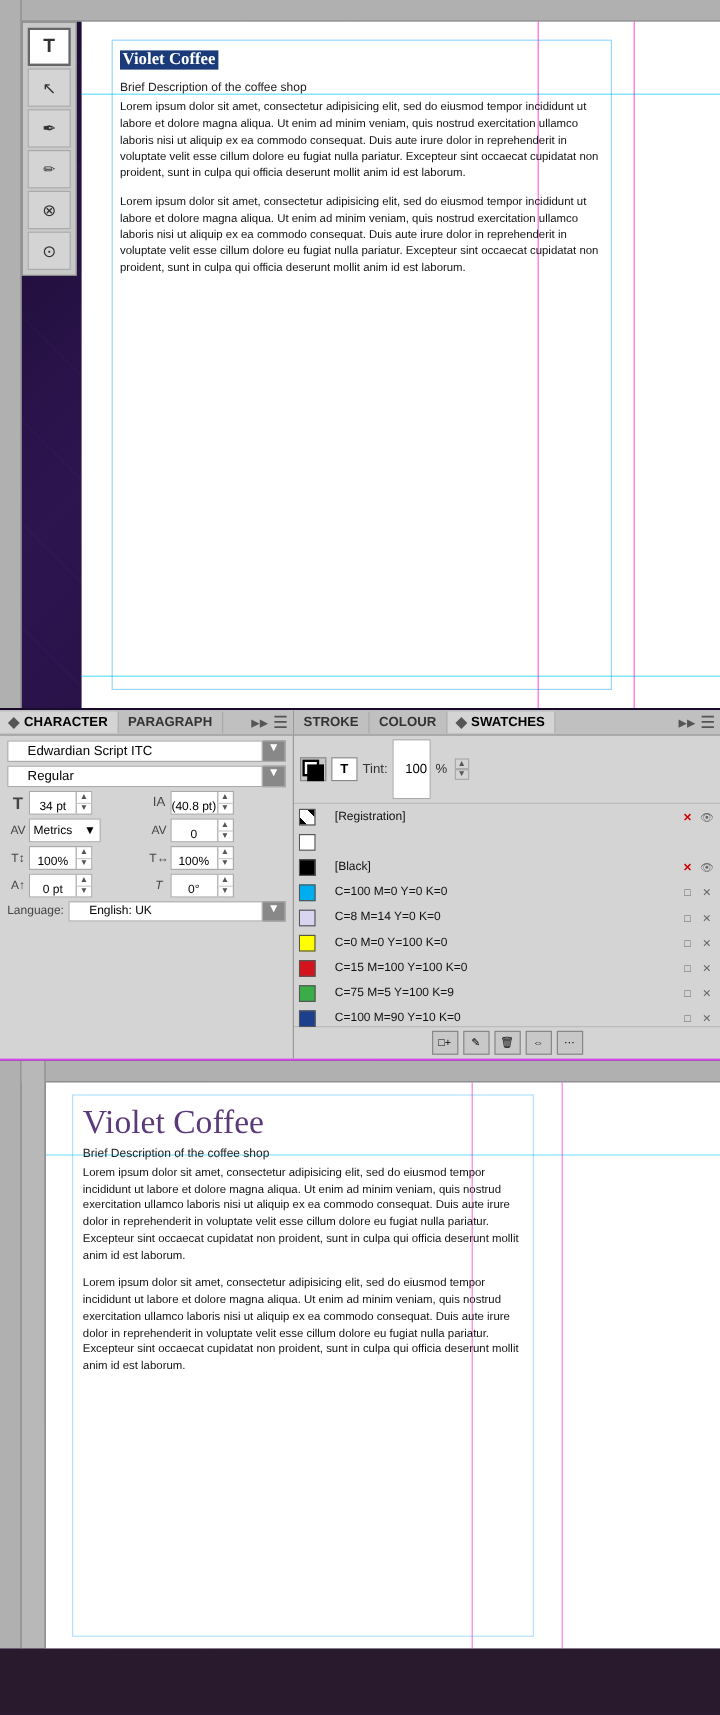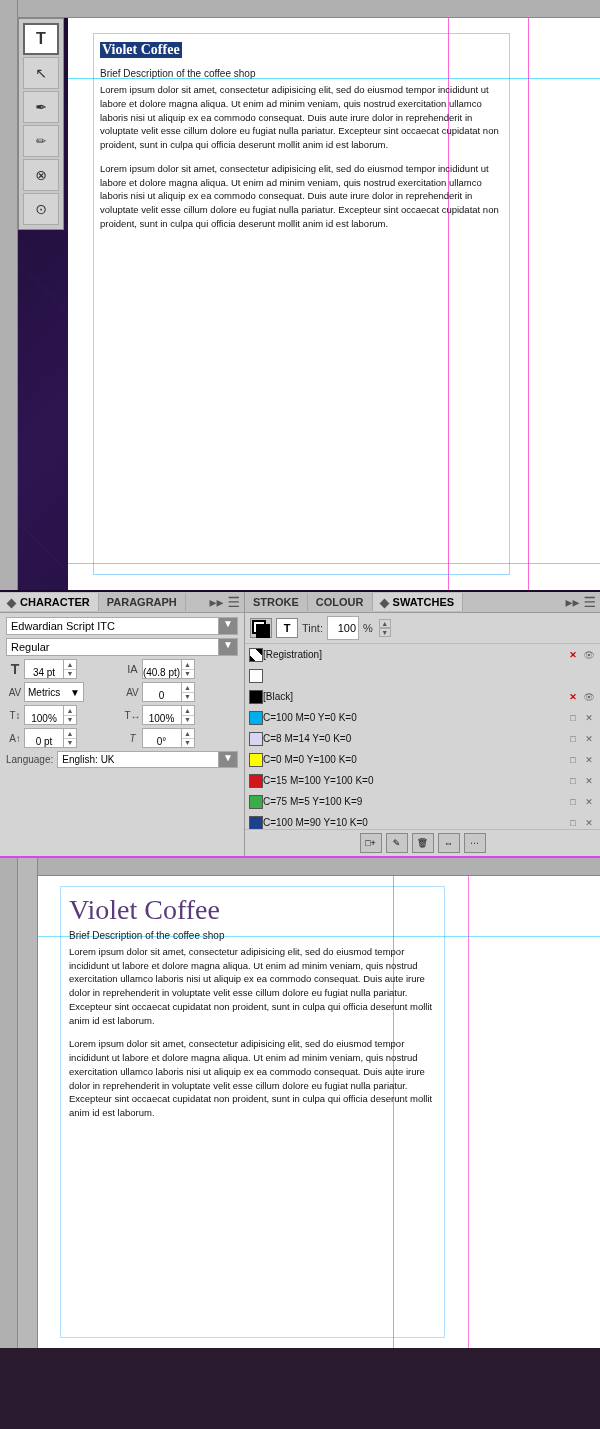--- a/index.html
+++ b/index.html
@@ -188,21 +188,21 @@
     }
     .panel-select-row {
       display: flex;
       margin-bottom: 3px;
     }
     .panel-select {
       flex: 1;
       background: #fff;
       border: 1px solid #aaa;
       font-size: 11px;
-      padding: 2px 4px;
+      padding: 2px 16px;
       appearance: none;
     }
     .panel-select-arrow {
       background: #888;
       color: #fff;
       border: 1px solid #aaa;
       border-left: none;
       padding: 0 4px;
       font-size: 10px;
       cursor: pointer;
@@ -300,33 +300,33 @@
       cursor: pointer;
     }
     .swatch-mode-btn.active { background: #fff; }
     .tint-label { font-size: 11px; color: #333; }
     .tint-input {
       width: 32px;
       border: 1px solid #aaa;
       font-size: 11px;
       text-align: right;
       background: #fff;
-      padding: 5px 2px;
+      padding: 18px 2px;
     }
     .tint-pct { font-size: 11px; color: #333; }
 
     .swatches-list {
       overflow-y: auto;
       height: 185px;
     }
     .swatch-row {
       display: flex;
       align-items: center;
       padding: 1px 4px;
-      gap: 0;
+      gap: 16px;
       font-size: 10px;
       color: #111;
       cursor: pointer;
       height: 21px;
     }
     .swatch-box {
       width: 14px;
       height: 14px;
       border: 1px solid #555;
       flex-shrink: 0;

